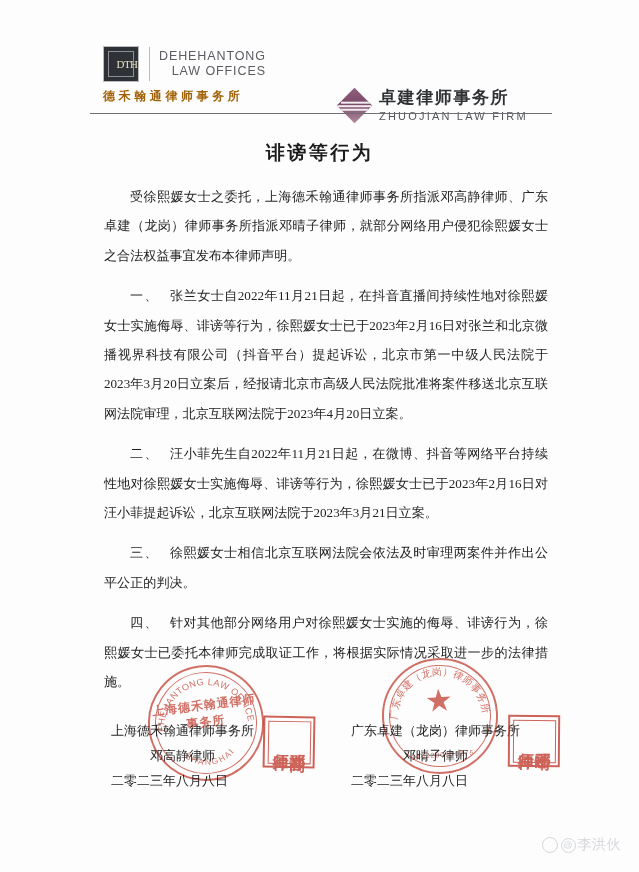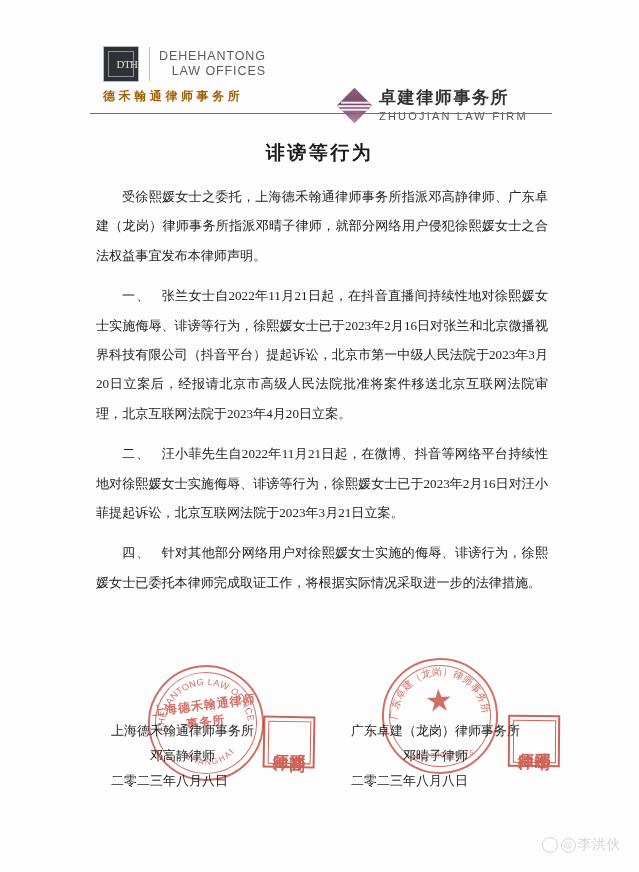--- a/index.html
+++ b/index.html
@@ -168,21 +168,21 @@
     left: 96px;
     top: 182px;
     width: 452px;
     font-size: 13.1px;
     line-height: 29.4px;
     color: #1e1e1e;
     text-align: justify;
     text-justify: inter-ideograph;
   }
   #body-text p {
-    margin: 0 0 11px 0;
+    margin: 0 0 11px 8px;
     text-indent: 26px;
   }
   #body-text p.numbered {
     text-indent: 26px;
   }
   .num-label {
     letter-spacing: 1px;
     margin-right: 11px;
   }
 
@@ -364,20 +364,21 @@
 
   <div id="doc-title">诽谤等行为</div>
 
   <div id="body-text">
     <p><span>受徐熙媛女士之委托，上海德禾翰通律师事务所指派邓高静律师、广东卓建（龙岗）律师事务所指派邓晴子律师，就部分网络用户侵犯徐熙媛女士之合法权益事宜发布本律师声明。</span></p>
 
     <p class="numbered"><span class="num-label">一、</span><span>张兰女士自2022年11月21日起，在抖音直播间持续性地对徐熙媛女士实施侮辱、诽谤等行为，徐熙媛女士已于2023年2月16日对张兰和北京微播视界科技有限公司（抖音平台）提起诉讼，北京市第一中级人民法院于2023年3月20日立案后，经报请北京市高级人民法院批准将案件移送北京互联网法院审理，北京互联网法院于2023年4月20日立案。</span></p>
 
     <p class="numbered"><span class="num-label">二、</span><span>汪小菲先生自2022年11月21日起，在微博、抖音等网络平台持续性地对徐熙媛女士实施侮辱、诽谤等行为，徐熙媛女士已于2023年2月16日对汪小菲提起诉讼，北京互联网法院于2023年3月21日立案。</span></p>
 
+    <p class="numbered"><span class="num-label">三、</span><span>徐熙媛女士相信北京互联网法院会依法及时审理两案件并作出公平公正的判决。</span></p>
 
     <p class="numbered"><span class="num-label">四、</span><span>针对其他部分网络用户对徐熙媛女士实施的侮辱、诽谤行为，徐熙媛女士已委托本律师完成取证工作，将根据实际情况采取进一步的法律措施。</span></p>
 
   </div>
 
   <div class="round-seal" id="seal-round-left">
     <div class="rim2"></div>
     <svg class="arc-text" viewBox="0 0 112 112">
       <defs>
         <path id="arcTopL" d="M 14,60 A 42,42 0 0 1 98,60"></path>

